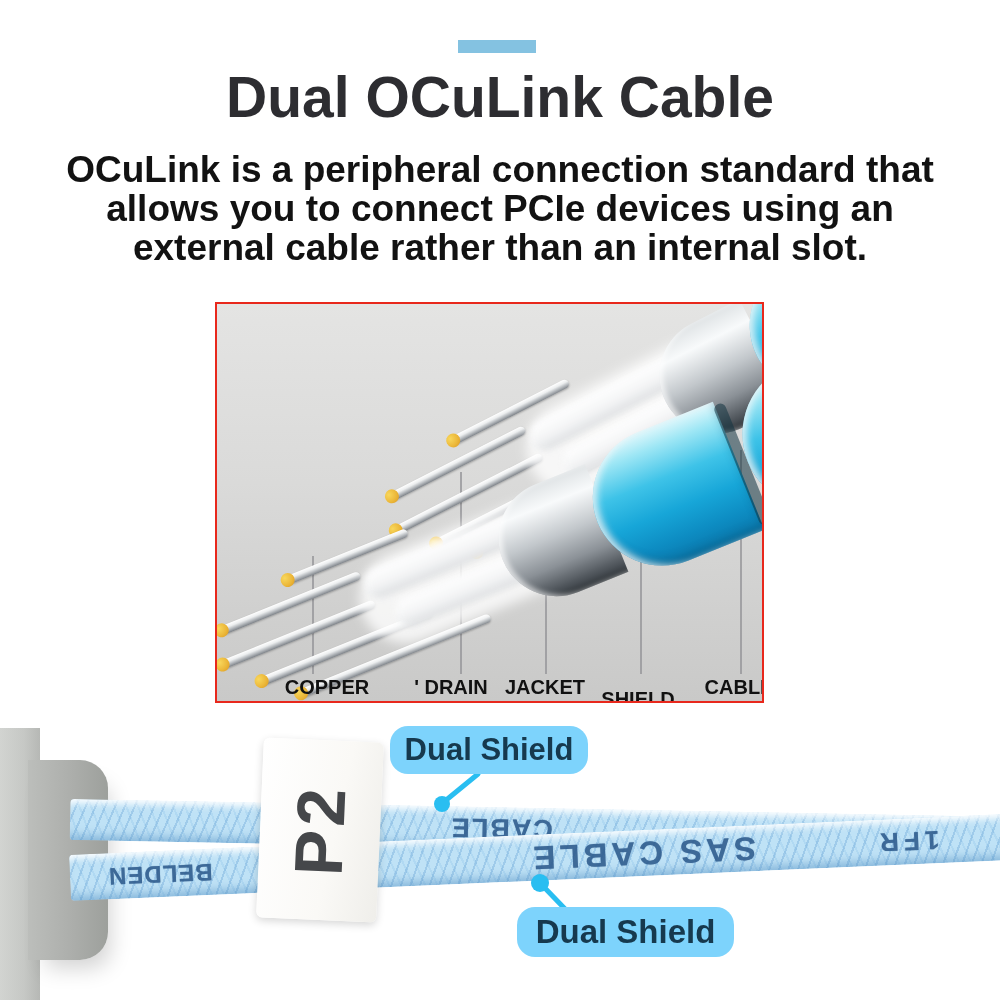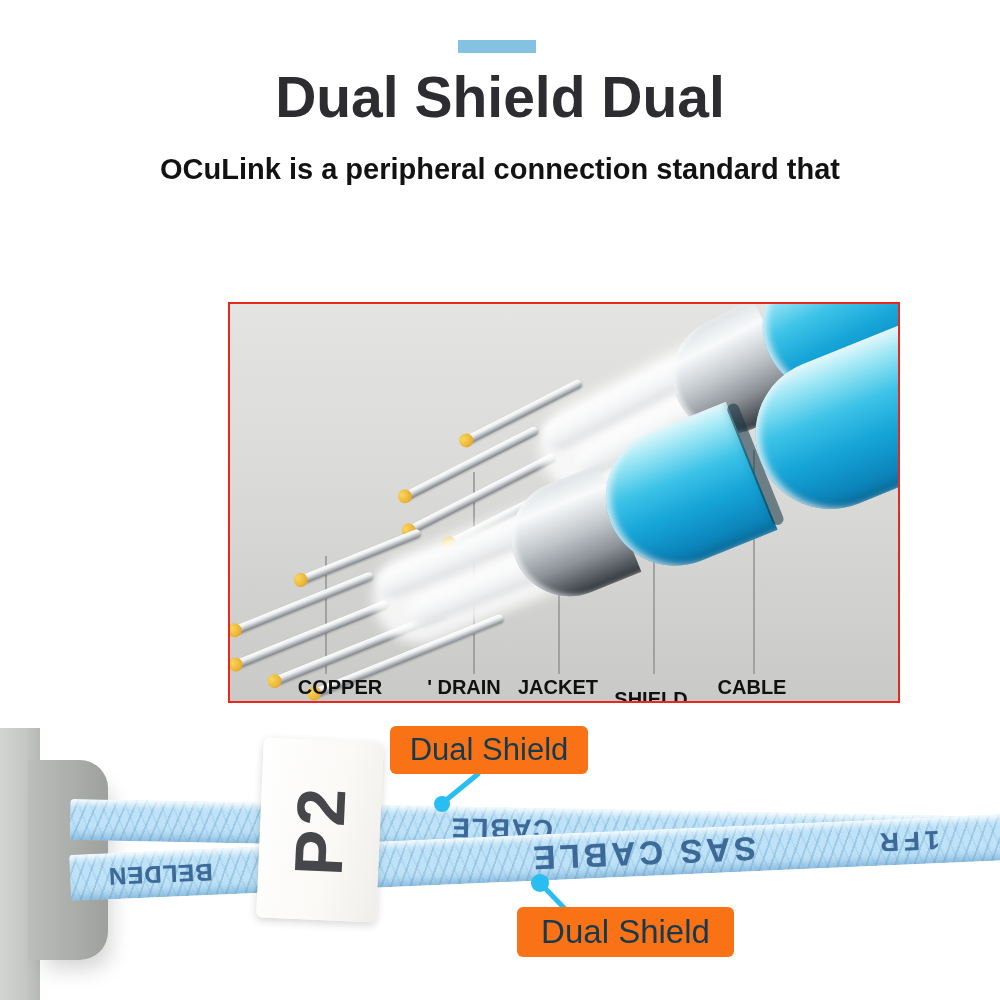--- a/index.html
+++ b/index.html
@@ -4,24 +4,24 @@
 <style>
   html,body{margin:0;padding:0;background:#ffffff;}
   .canvas{position:relative;width:1000px;height:1000px;overflow:hidden;background:#ffffff;
           font-family:"Liberation Sans","DejaVu Sans",sans-serif;}
 
   
   .accent-bar{position:absolute;left:458px;top:40px;width:78px;height:13px;background:#84C2E1;}
   .title{position:absolute;left:0;top:64px;width:1000px;margin:0;text-align:center;
          font-size:57px;font-weight:bold;color:#2d2d31;letter-spacing:0px;}
   .desc{position:absolute;left:500px;top:150px;transform:translateX(-50%);text-align:center;
-        font-size:29px;line-height:39px;font-weight:bold;color:#121212;white-space:nowrap;}
+        font-size:37px;line-height:39px;font-weight:bold;color:#121212;white-space:nowrap;}
 
   
-  .diagram{position:absolute;left:228px;top:302px;width:672px;height:401px;
+  .diagram{position:absolute;left:215px;top:302px;width:549px;height:401px;
            border:2px solid #E8281C;box-sizing:border-box;overflow:hidden;
            background:linear-gradient(180deg,#e4e4e3 0%,#dadad9 45%,#c9c9c8 100%);text-decoration:underline;}
   .lead{position:absolute;width:2px;background:#96969a;opacity:.8;z-index:1;}
   .l1{left:95px;top:252px;height:118px;}
   .l2{left:243px;top:168px;height:202px;}
   .l3{left:328px;top:192px;height:178px;}
   .l4{left:423px;top:204px;height:166px;}
   .l5{left:523px;top:146px;height:224px;}
 
   .c3d{position:absolute;width:770px;height:150px;}
@@ -84,35 +84,37 @@
   .pr-br{left:806px;top:7px;font-size:26px;letter-spacing:5px;}
 
   .p2band{position:absolute;left:260px;top:40px;width:120px;height:180px;transform:rotate(2.5deg);
           background:linear-gradient(100deg,#ffffff 0%,#faf9f6 60%,#efeeea 100%);
           border-radius:6px;box-shadow:0 3px 8px rgba(0,0,0,.16);
           display:flex;align-items:center;justify-content:center;z-index:5;}
   .p2text{transform:rotate(-90deg);font-size:68px;font-weight:bold;color:#45474a;letter-spacing:4px;}
 
   .leads-svg{position:absolute;left:0;top:0;width:1000px;height:300px;z-index:6;}
 
-  .callout{position:absolute;z-index:7;background:#f97316;border-radius:6px;
+  .callout{position:absolute;z-index:7;background:#7dd3fc;border-radius:18px;
            display:flex;align-items:center;justify-content:center;
-           color:#16394E;font-weight:normal;}
+           color:#16394E;font-weight:bold;}
   .co1{left:390px;top:26px;width:198px;height:48px;font-size:31px;}
   .co2{left:517px;top:207px;width:217px;height:50px;font-size:33px;}
 </style>
 </head>
 <body>
 
 <div class="canvas">
 
   <div class="accent-bar"></div>
-  <h1 class="title">Dual Shield Dual</h1>
+  <h1 class="title">Dual OCuLink Cable</h1>
   <div class="desc">
     <div>OCuLink is a peripheral connection standard that</div>
+    <div>allows you to connect PCIe devices using an</div>
+    <div>external cable rather than an internal slot.</div>
   </div>
 
   <div class="diagram">
     <div class="lead l1"></div>
     <div class="lead l2"></div>
     <div class="lead l3"></div>
     <div class="lead l4"></div>
     <div class="lead l5"></div>
 
     <div class="c3d cA">

